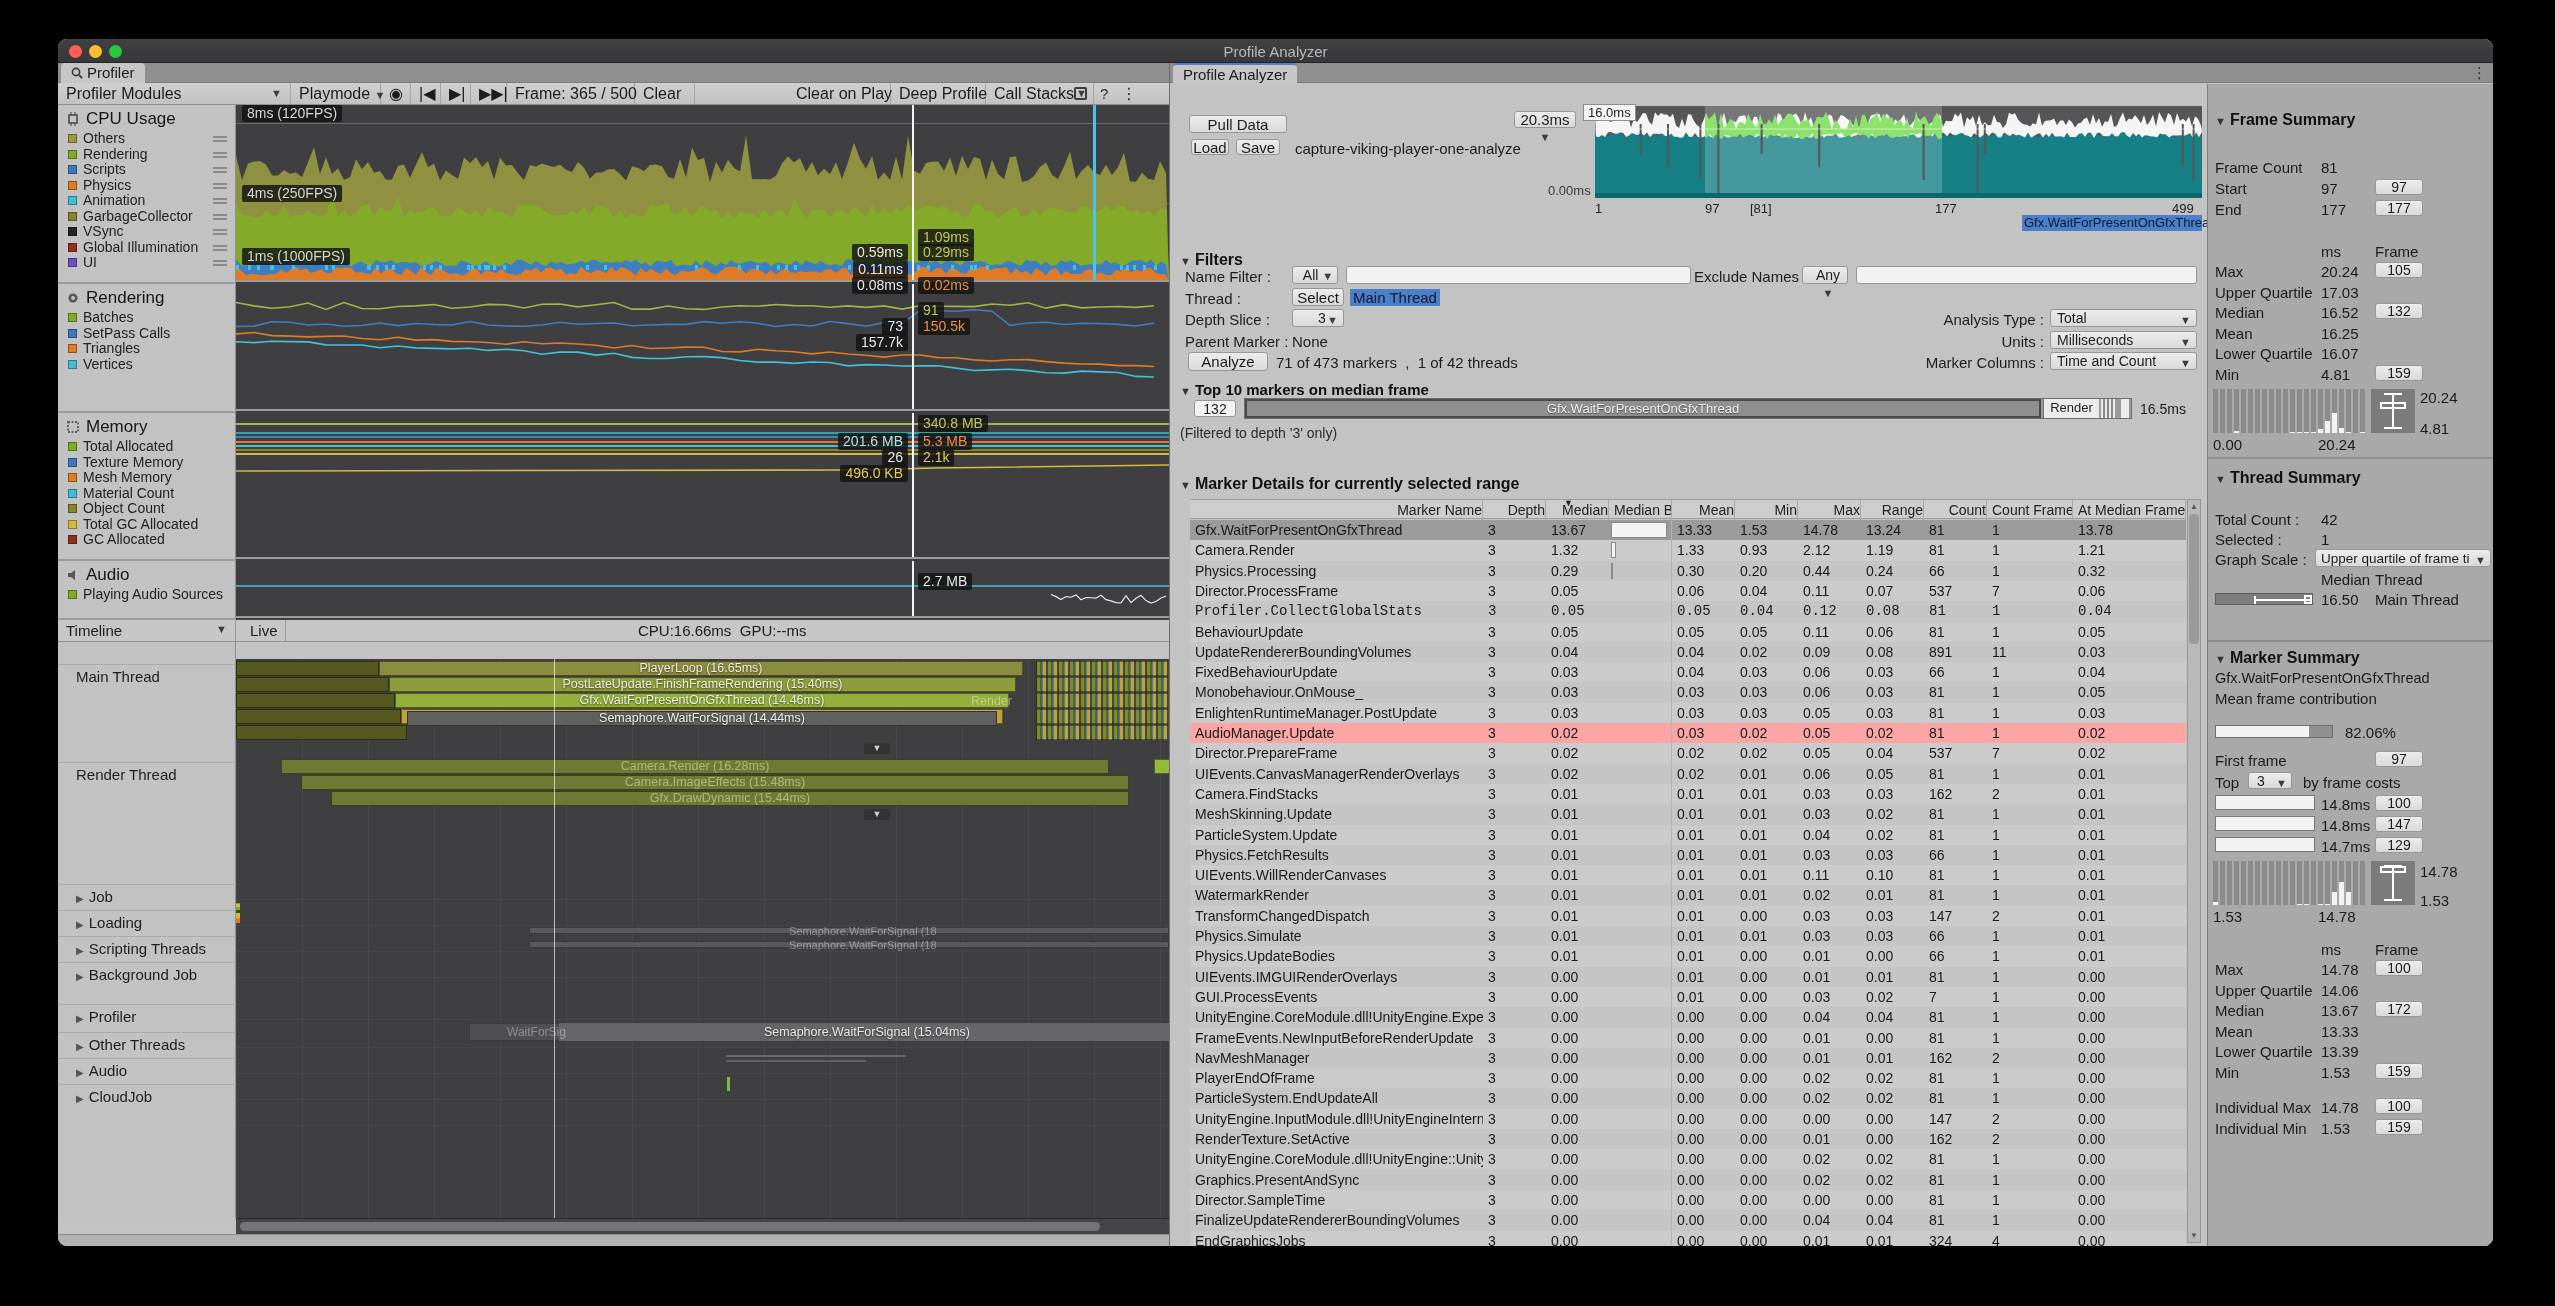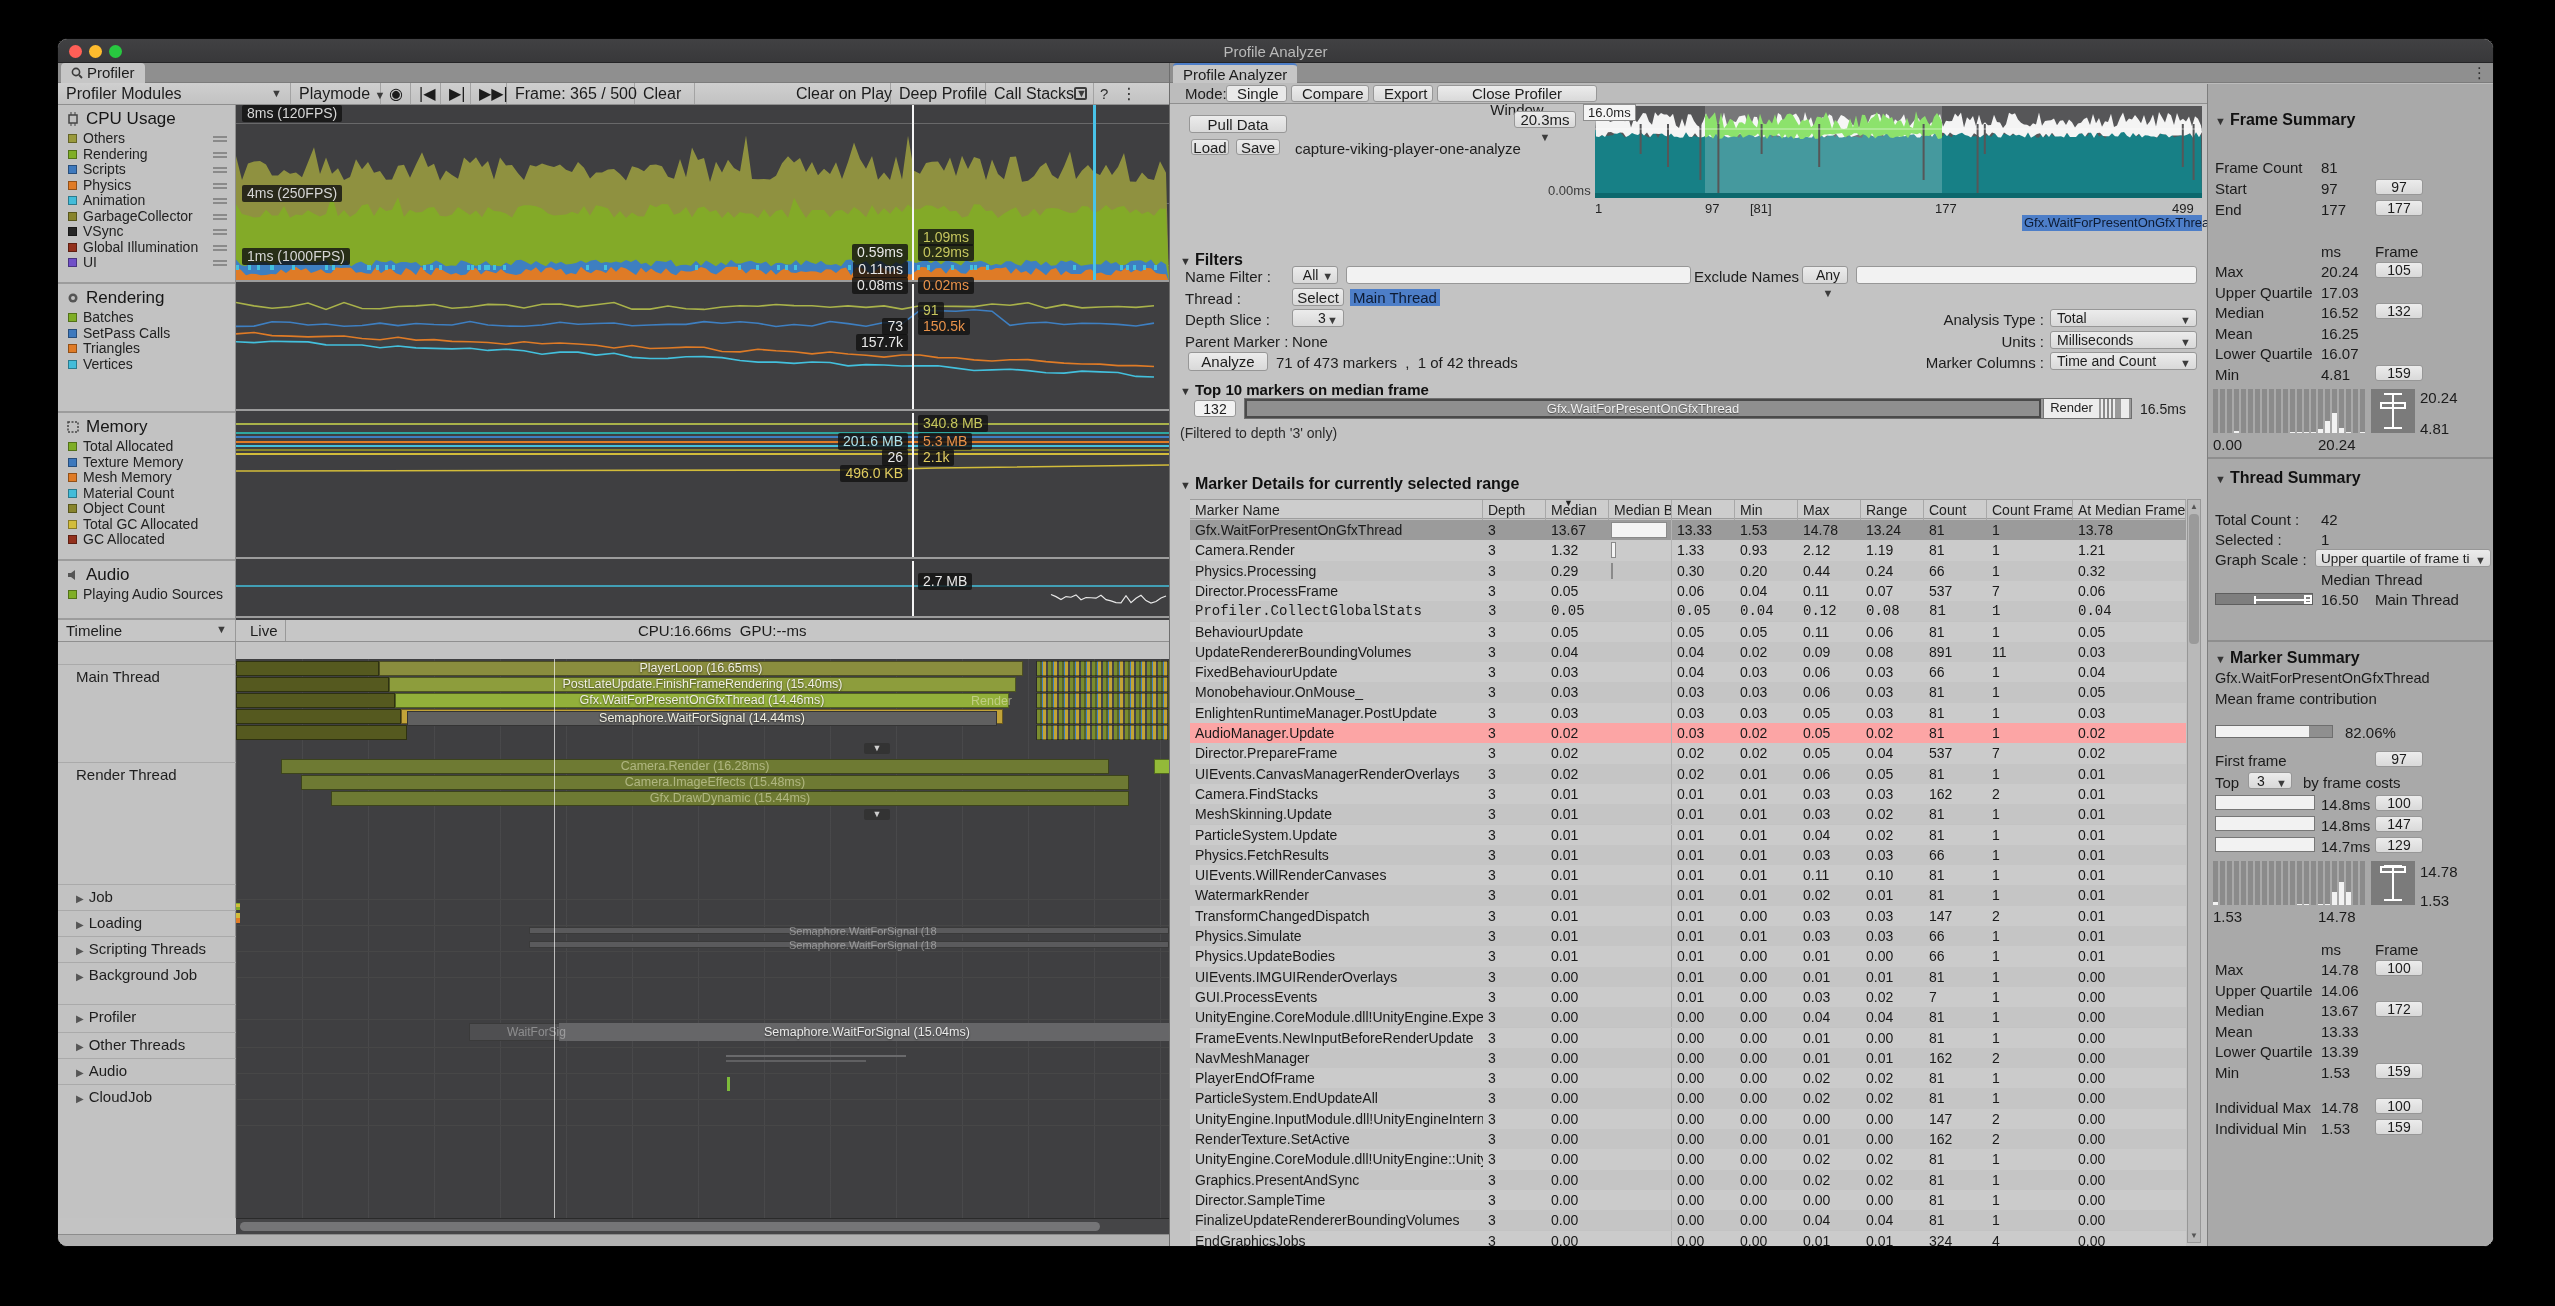--- a/index.html
+++ b/index.html
@@ -49,21 +49,21 @@
   .dim-text{color:rgba(228,230,190,.55) !important;text-shadow:none !important;}
   .fold-btn{position:absolute;width:26px;height:11px;background:#333;color:#cfcfcf;font-size:9px;line-height:11px;text-align:center;border-radius:2px;}
   .scrollbar-h{position:absolute;left:178px;top:1155px;width:933px;height:16px;background:#454547;border-top:1px solid #2a2a2a;}
   .pa{left:1111px;width:1326px;background:#c3c3c3;border-left:1px solid #6e6e6e;}
   .mode-row{position:absolute;left:0;top:20px;width:100%;height:21px;background:#bcbcbc;border-bottom:1px solid #8f8f8f;font-size:15px;}
   .mode-btn{position:absolute;top:2px;height:17px;line-height:16px;padding:0 10px;font-size:15px;}
   .sec-title{font-size:16px;font-weight:bold;color:#111;}
   .fold{font-size:11px;color:#333;margin-right:4px;}
   .f-label{position:absolute;font-size:15px;color:#1d1d1d;white-space:nowrap;}
   .table-head{position:absolute;height:20px;background:#cdcdcd;border-top:1px solid #9d9d9d;border-bottom:1px solid #9d9d9d;font-size:14px;color:#222;}
-  .th-cell{position:absolute;top:0;height:20px;line-height:20px;padding-left:5px;border-right:1px solid #a8a8a8;overflow:hidden;white-space:nowrap;}
+  .th-cell{position:absolute;top:0;height:20px;line-height:20px;padding-left:5px;border-right:1px solid #a8a8a8;overflow:hidden;white-space:nowrap;text-align:right;}
   .trow{position:absolute;left:20px;width:996px;height:20.3px;font-size:14px;line-height:20.3px;color:#191919;overflow:hidden;}
   .tcell{position:absolute;top:0;height:20.3px;padding-left:5px;overflow:hidden;white-space:nowrap;}
   .summary{position:absolute;left:1037px;top:21px;width:289px;height:1164px;background:#a9a9a9;border-left:1px solid #7d7d7d;}
   .sum-label{position:absolute;font-size:15px;color:#1b1b1b;white-space:nowrap;}
   .frame-btn{position:absolute;width:48px;height:16px;line-height:15px;font-size:14px;}
   .hist-bar{position:absolute;bottom:0;background:#8b8b8b;}
   .hist-white{position:absolute;bottom:0;background:#f2f2f2;}
   .boxplot{position:absolute;background:#7b7b7b;}
   svg{display:block;}
 </style>
@@ -486,27 +486,20 @@
     </div>
 
     <div class="pane pa">
       <div class="tabbar">
         <div class="tab" style="left:3px;border-top:2px solid #4d7ec8;">
           <span>Profile Analyzer</span>
         </div>
         <div class="abs" style="right:8px;top:1px;font-size:15px;color:#2e2e2e;">⋮</div>
       </div>
 
-      <div class="mode-row">
-        <div class="abs" style="left:15px;top:2px;">Mode:</div>
-        <div class="mode-btn btn" style="left:56px;width:61px;background:#e9e9e9;">Single</div>
-        <div class="mode-btn btn" style="left:121px;width:78px;">Compare</div>
-        <div class="mode-btn btn" style="left:203px;width:60px;">Export</div>
-        <div class="mode-btn btn" style="left:267px;width:160px;">Close Profiler Window</div>
-      </div>
 
       <div class="btn abs" style="left:19px;top:52px;width:98px;height:18px;line-height:17px;">Pull Data</div>
       <div class="btn abs" style="left:21px;top:76px;width:38px;height:16px;line-height:15px;">Load</div>
       <div class="btn abs" style="left:66px;top:76px;width:44px;height:16px;line-height:15px;">Save</div>
       <div class="f-label" style="left:125px;top:77px;">capture-viking-player-one-analyze</div>
       <div class="btn abs" style="left:344px;top:48px;width:62px;height:17px;line-height:16px;">
         <span>20.3ms</span> <span class="caret">▼</span>
       </div>
       <div class="f-label" style="left:378px;top:120px;font-size:13px;color:#3a3a3a;">0.00ms</div>
       <div id="frame-graph" class="abs" style="left:425px;top:43px;width:607px;height:92px;background:#565658;overflow:hidden;">

